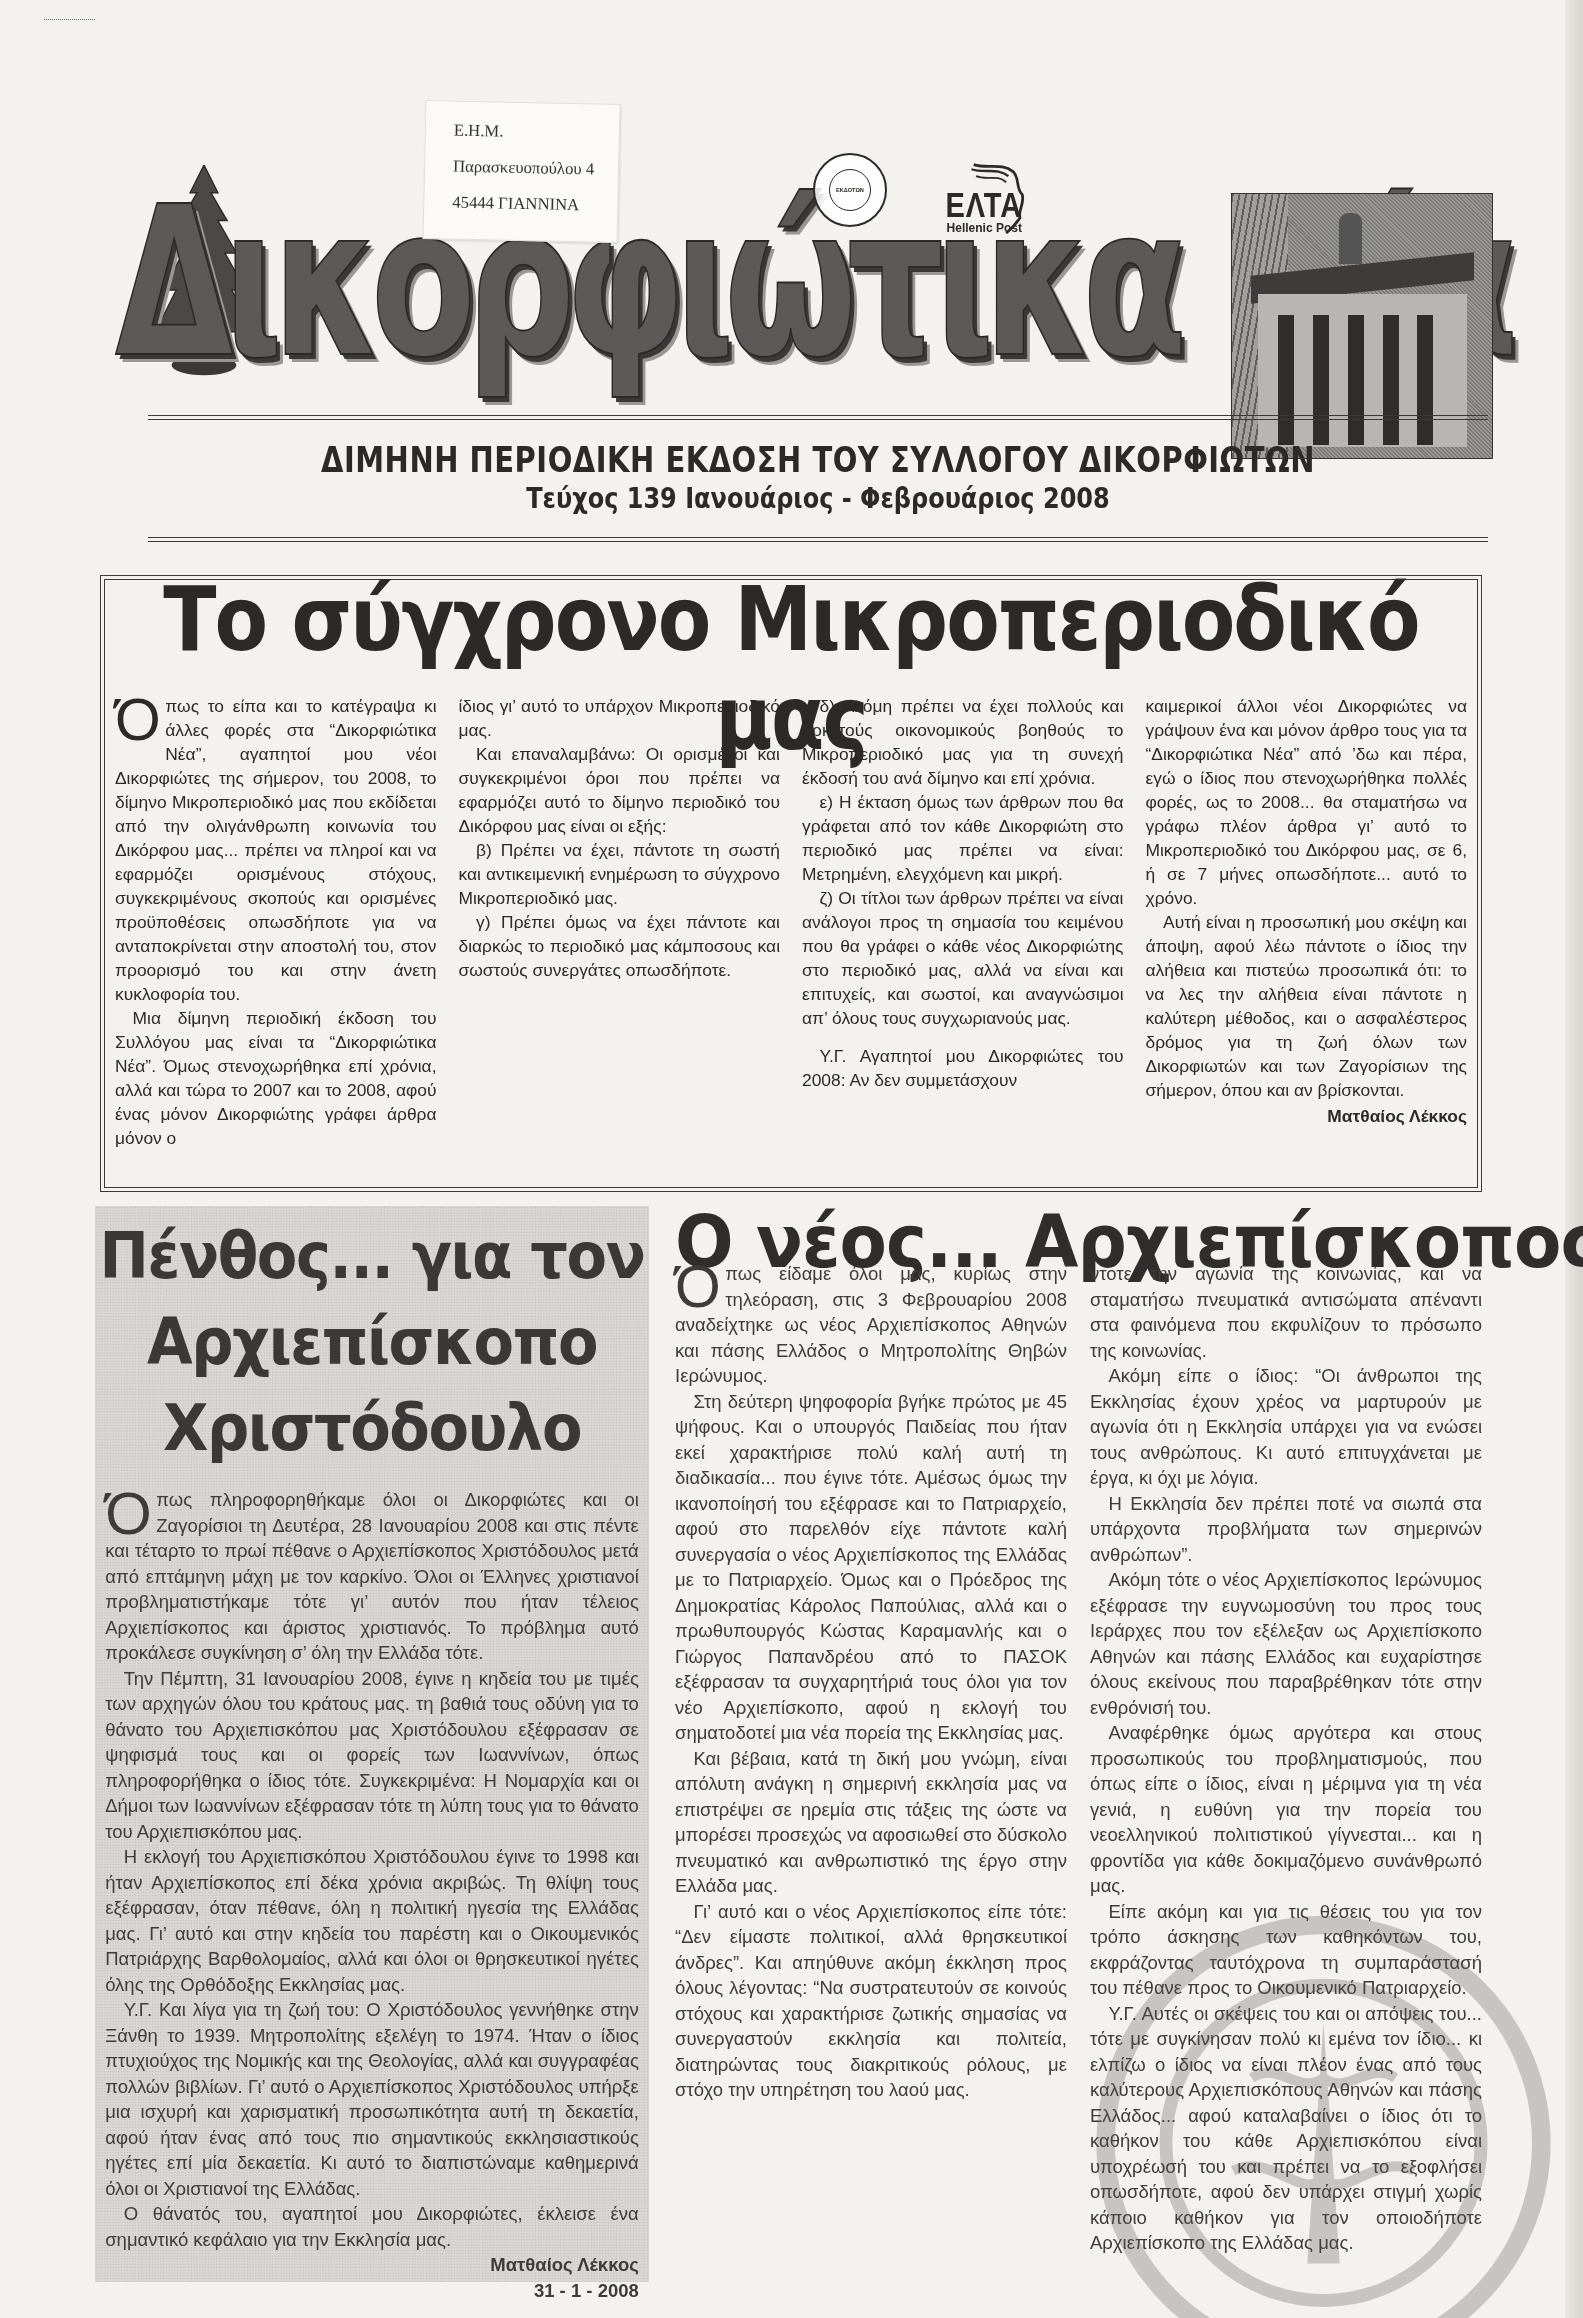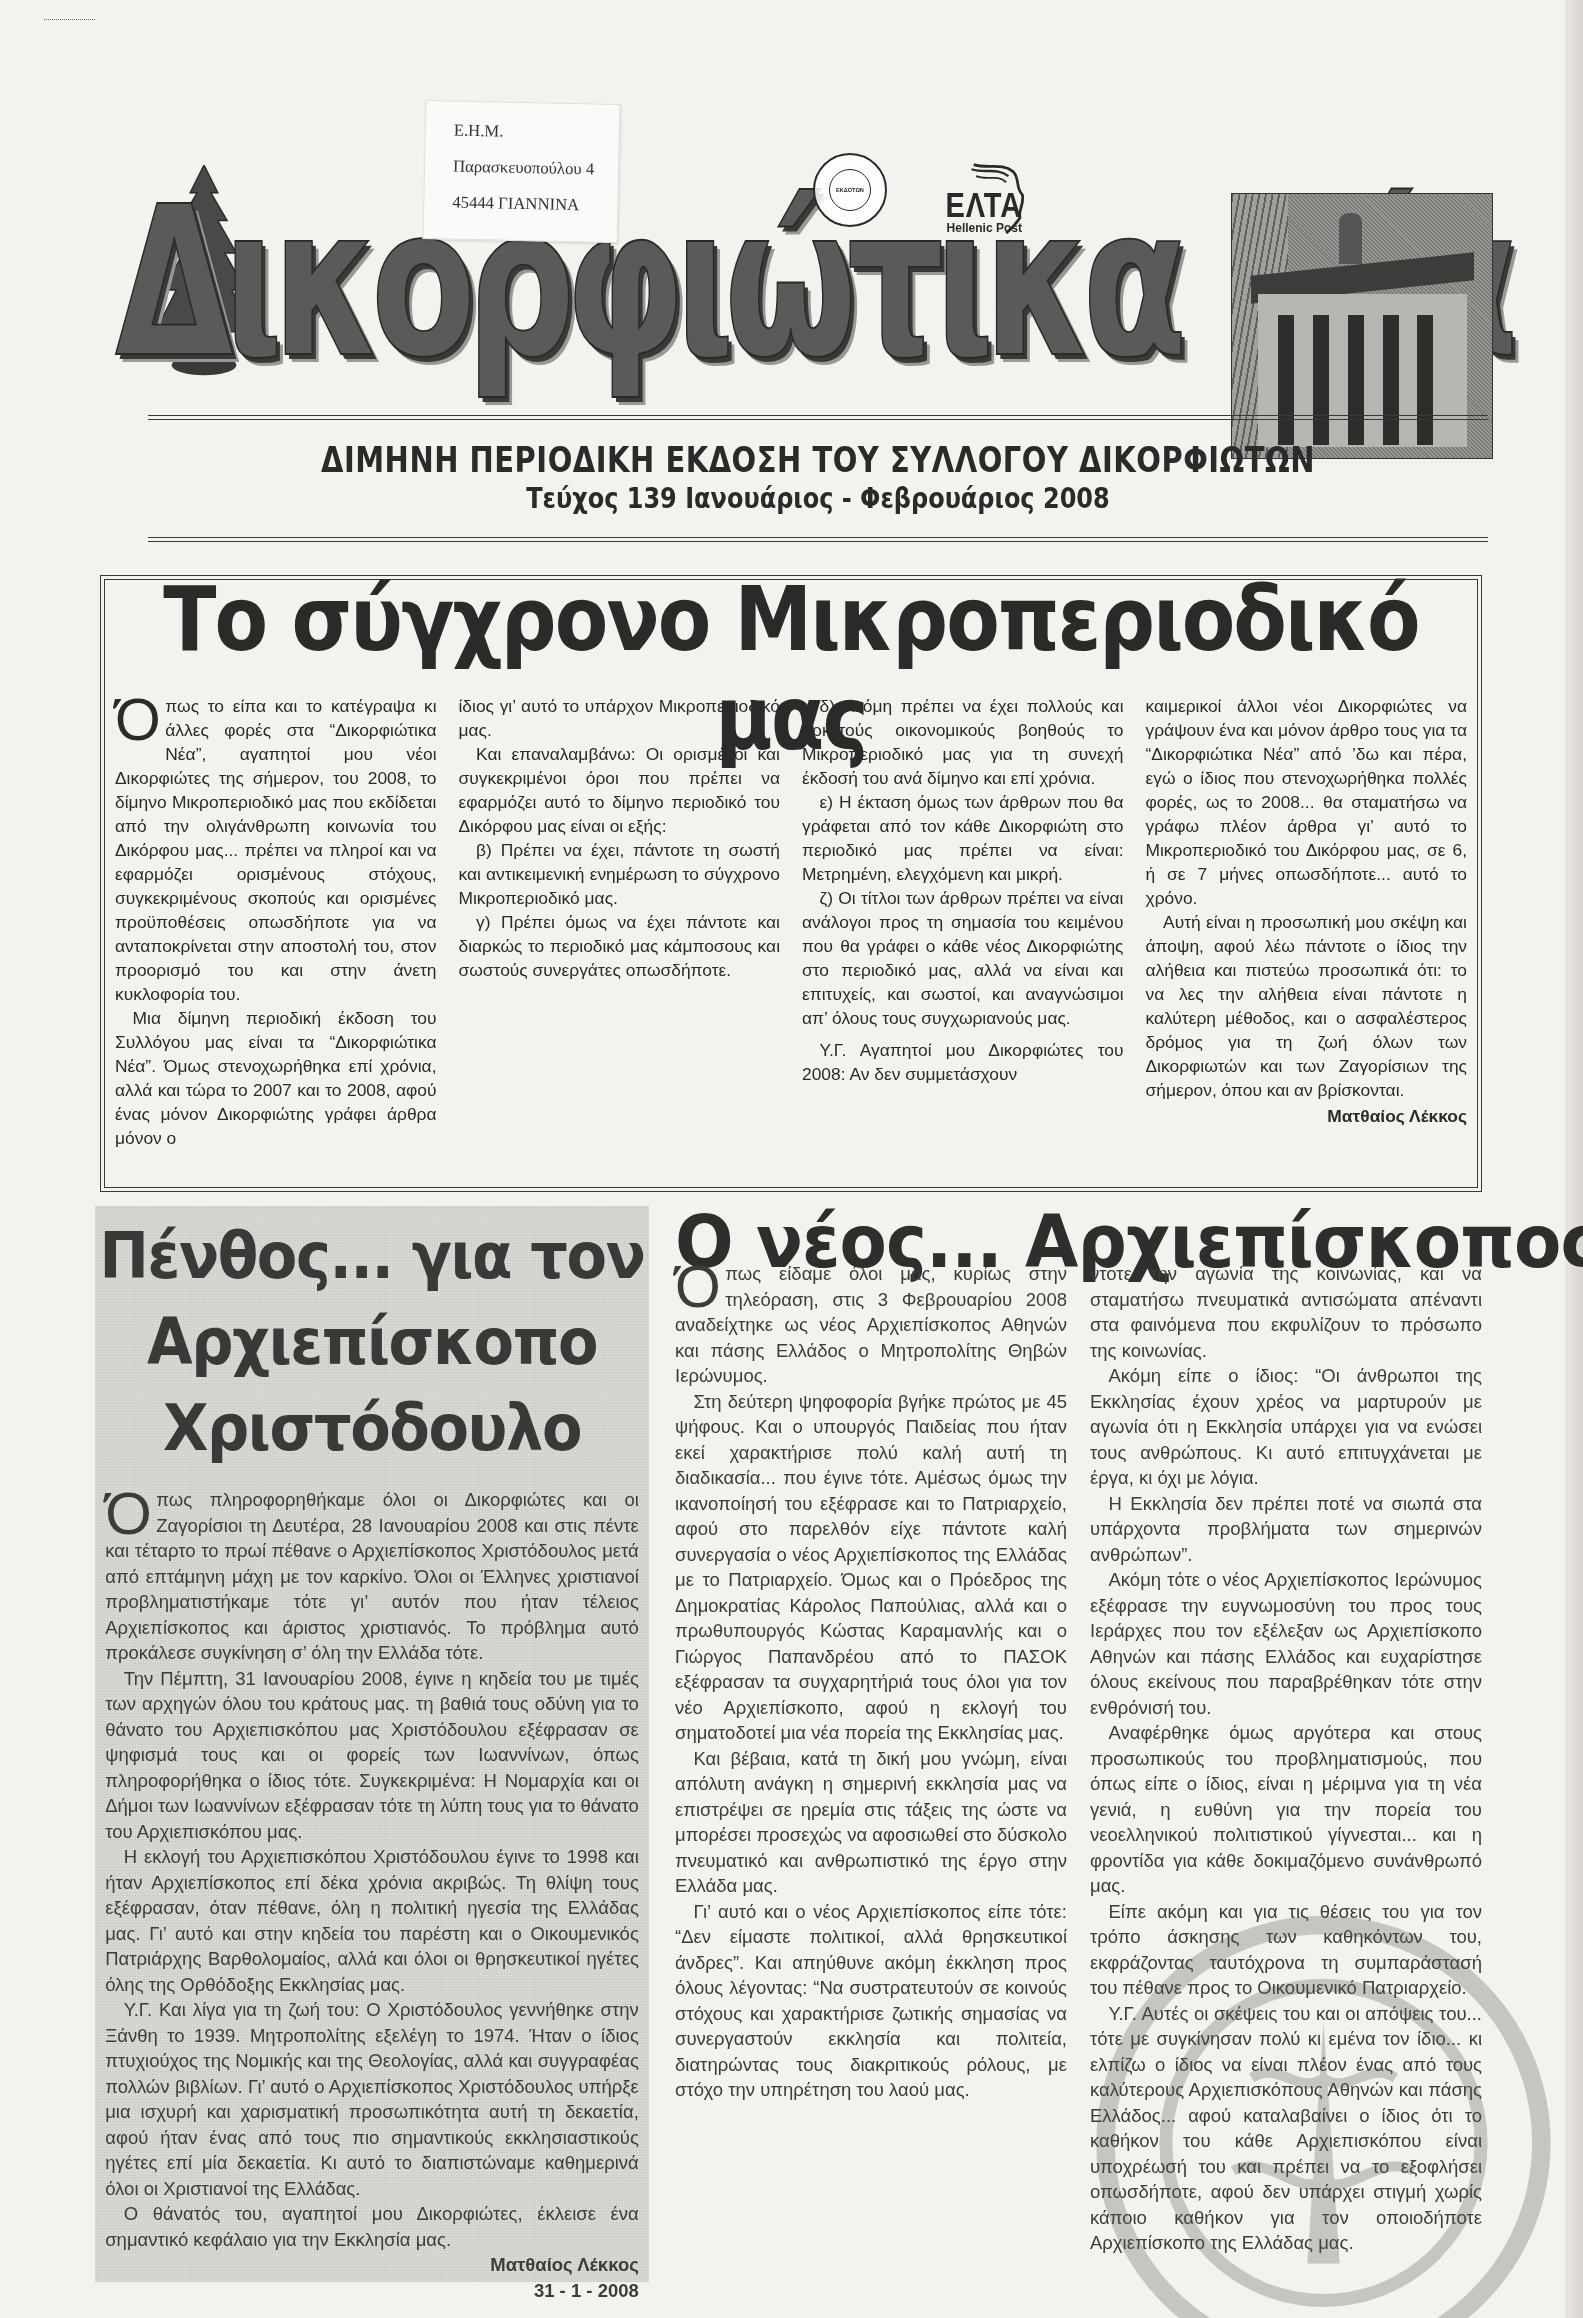--- a/index.html
+++ b/index.html
@@ -213,21 +213,21 @@
     <div class="col">
       <p class="noindent">ίδιος γι’ αυτό το υπάρχον Μικροπεριοδικό μας.</p>
       <p>Και επαναλαμβάνω: Οι ορισμένοι και συγκεκριμένοι όροι που πρέπει να εφαρμόζει αυτό το δίμηνο περιοδικό του Δικόρφου μας είναι οι εξής:</p>
       <p>β) Πρέπει να έχει, πάντοτε τη σωστή και αντικειμενική ενημέρωση το σύγχρονο Μικροπεριοδικό μας.</p>
       <p>γ) Πρέπει όμως να έχει πάντοτε και διαρκώς το περιοδικό μας κάμποσους και σωστούς συνεργάτες οπωσδήποτε.</p>
     </div>
     <div class="col">
       <p>δ) Ακόμη πρέπει να έχει πολλούς και αρκετούς οικονομικούς βοηθούς το Μικροπεριοδικό μας για τη συνεχή έκδοσή του ανά δίμηνο και επί χρόνια.</p>
       <p>ε) Η έκταση όμως των άρθρων που θα γράφεται από τον κάθε Δικορφιώτη στο περιοδικό μας πρέπει να είναι: Μετρημένη, ελεγχόμενη και μικρή.</p>
       <p>ζ) Οι τίτλοι των άρθρων πρέπει να είναι ανάλογοι προς τη σημασία του κειμένου που θα γράφει ο κάθε νέος Δικορφιώτης στο περιοδικό μας, αλλά να είναι και επιτυχείς, και σωστοί, και αναγνώσιμοι απ’ όλους τους συγχωριανούς μας.</p>
-      <p style="margin-top:8px">Υ.Γ. Αγαπητοί μου Δικορφιώτες του 2008: Αν δεν συμμετάσχουν</p>
+      <p style="margin-top:14px">Υ.Γ. Αγαπητοί μου Δικορφιώτες του 2008: Αν δεν συμμετάσχουν</p>
     </div>
     <div class="col">
       <p class="noindent">καιμερικοί άλλοι νέοι Δικορφιώτες να γράψουν ένα και μόνον άρθρο τους για τα “Δικορφιώτικα Νέα” από ’δω και πέρα, εγώ ο ίδιος που στενοχωρήθηκα πολλές φορές, ως το 2008... θα σταματήσω να γράφω πλέον άρθρα γι’ αυτό το Μικροπεριοδικό του Δικόρφου μας, σε 6, ή σε 7 μήνες οπωσδήποτε... αυτό το χρόνο.</p>
       <p>Αυτή είναι η προσωπική μου σκέψη και άποψη, αφού λέω πάντοτε ο ίδιος την αλήθεια και πιστεύω προσωπικά ότι: το να λες την αλήθεια είναι πάντοτε η καλύτερη μέθοδος, και ο ασφαλέστερος δρόμος για τη ζωή όλων των Δικορφιωτών και των Ζαγορίσιων της σήμερον, όπου και αν βρίσκονται.</p>
       <div class="signature">Ματθαίος Λέκκος</div>
     </div>
   </div>
 </div>
 
 <div class="left-article">

